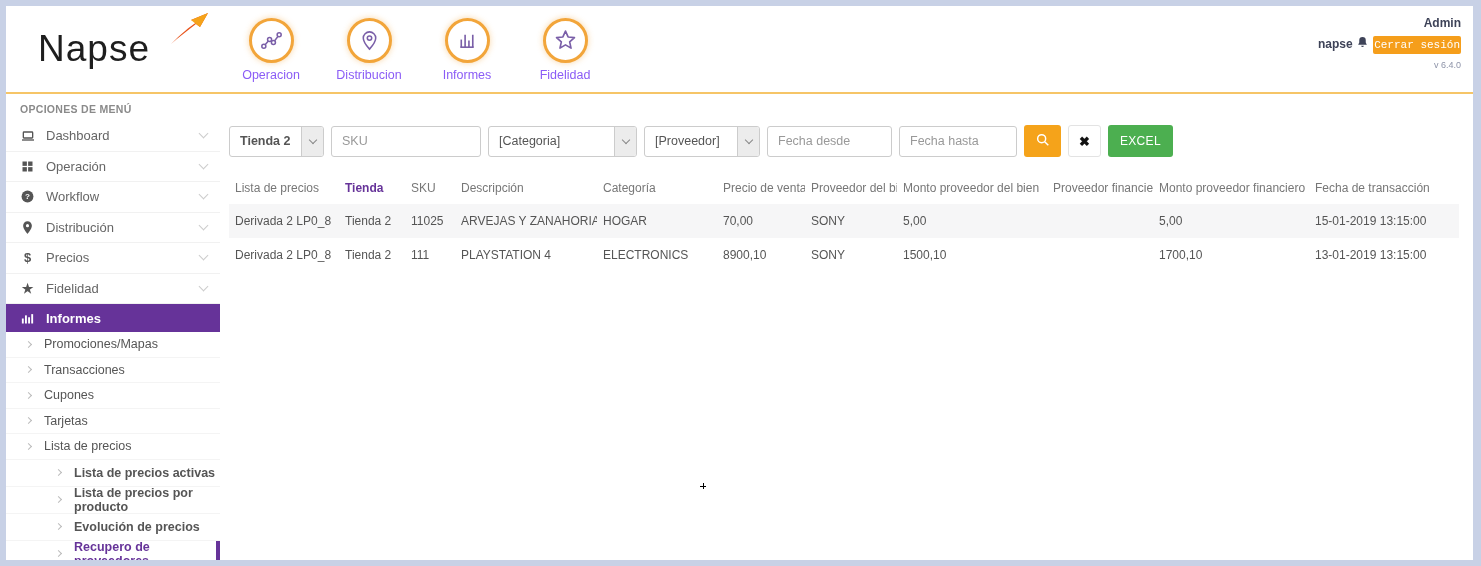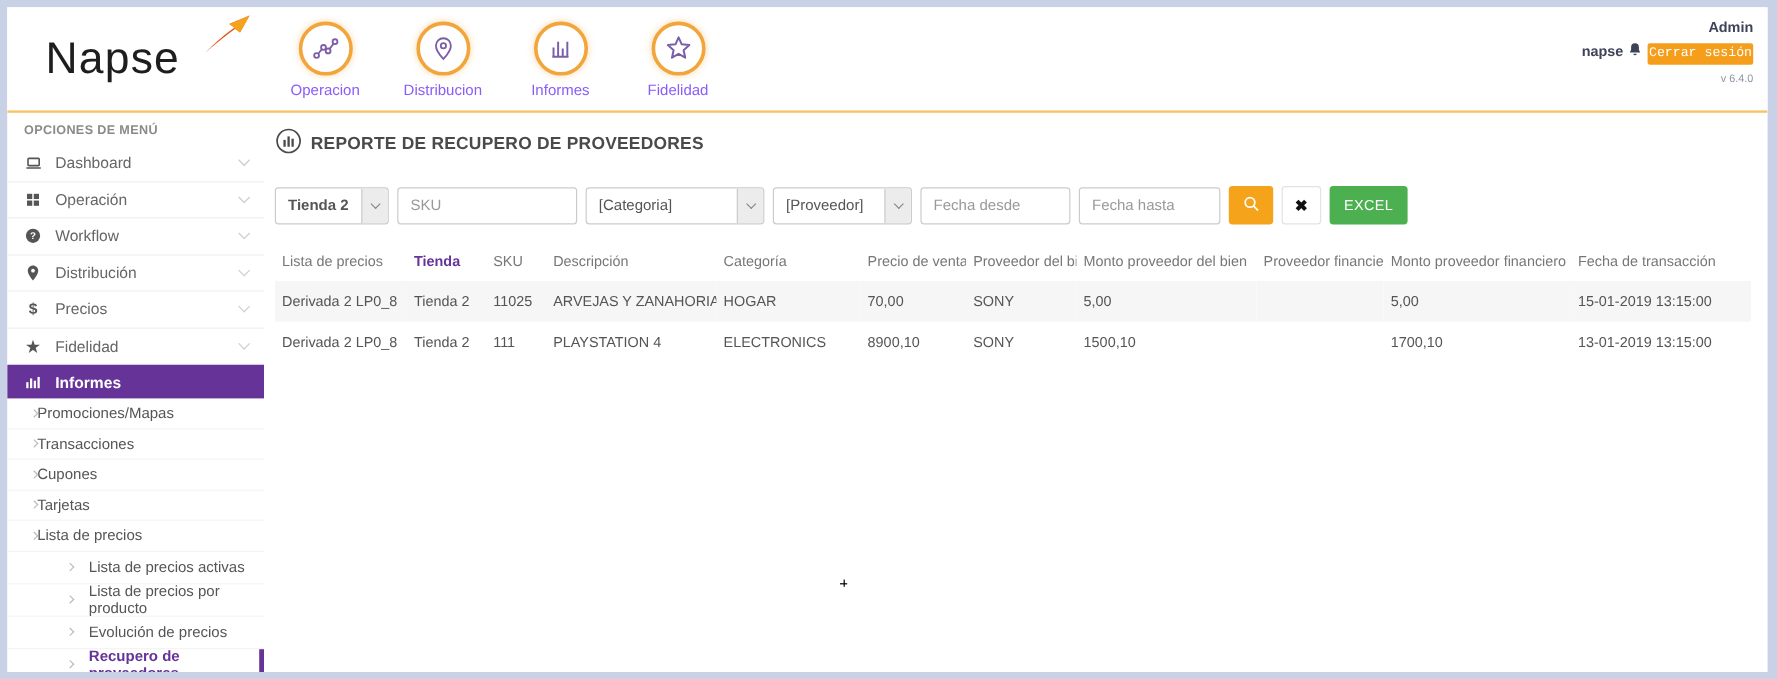--- a/index.html
+++ b/index.html
@@ -27,22 +27,22 @@
 
   
   .sidebar { width:214px; flex-shrink:0; font-size:13px; }
   .menu-header { padding:9px 14px 6px; font-size:10.5px; font-weight:bold; color:#8a8a8a; letter-spacing:.3px; }
   .menu-item { height:30.5px; display:flex; align-items:center; padding:0 13px; color:#666; border-bottom:1px solid #f1f1f1; cursor:pointer; }
   .menu-item .mi-icon { width:17px; display:flex; justify-content:center; margin-right:10px; color:#555; font-size:13px; font-weight:bold; }
   .menu-item.active { background:#663399; color:#fff; border-bottom:none; font-weight:bold; height:28px; }
   .chev-d { width:7px; height:7px; border-right:1.5px solid #ccc; border-bottom:1.5px solid #ccc; transform:rotate(45deg); margin-left:auto; margin-top:-4px; }
   .submenu-item { height:25.5px; display:flex; align-items:center; color:#555; font-size:12.5px; border-bottom:1px solid #f4f4f4; cursor:pointer; position:relative; }
   .submenu-item .chev-r { width:5px; height:5px; border-top:1.5px solid #bbb; border-right:1.5px solid #bbb; transform:rotate(45deg); flex-shrink:0; }
-  .lvl1 { padding-left:20px; } .lvl1 .sub-label { }
-  .lvl2 { padding-left:50px; height:27px; } .lvl2 .sub-label { margin-left:13px; }
+  .lvl1 { padding-left:20px; } .lvl1 .sub-label { margin-left:13px; }
+  .lvl2 { padding-left:50px; height:27px; } .lvl2 .sub-label { margin-left:13px;font-weight:bold; }
   .submenu-item.active { color:#663399; font-weight:bold; }
   .submenu-item.active::after { content:""; position:absolute; right:0; top:0; bottom:0; width:4px; background:#663399; }
 
   
   .content { flex:1; padding:10px 14px 0 9px; position:relative; overflow:hidden; }
   .page-title-row { display:flex; align-items:center; gap:7px; margin-top:2px; }
   .page-title { font-size:14.5px; font-weight:bold; color:#4a4a4a; letter-spacing:.2px; }
 
   .filters { margin-top:21px; display:flex; align-items:center; gap:7px; }
   .fselect { height:31px; border:1px solid #ccc; border-radius:3px; display:flex; align-items:center; background:#fff; font-size:12.5px; color:#555; overflow:hidden; cursor:pointer; }
@@ -249,33 +249,20 @@
         <span class="chev-r"></span>
         <span class="sub-label">Evolución de precios</span>
       </div>
       <div class="submenu-item lvl2 active">
         <span class="chev-r"></span>
         <span class="sub-label">Recupero de proveedores</span>
       </div>
     </aside>
 
     <main class="content">
-      <div class="page-title-row">
-        <span>
-          <svg viewBox="0 0 24 24" width="23" height="23">
-              <circle cx="12" cy="12" r="10" fill="none" stroke="#4a4a4a" stroke-width="1.5"></circle>
-              <g fill="#4a4a4a">
-                <rect x="7.5" y="11" width="2" height="6"></rect>
-                <rect x="11" y="8" width="2" height="9"></rect>
-                <rect x="14.5" y="10" width="2" height="7"></rect>
-              </g>
-            </svg>
-        </span>
-        <h1 class="page-title">REPORTE DE RECUPERO DE PROVEEDORES</h1>
-      </div>
 
       <div class="filters">
         <div class="fselect" style="width:95px;">
           <span class="val" style="font-weight:bold;">Tienda 2</span>
           <span class="caret-box">
               <span class="caret"></span>
             </span>
         </div>
         <input class="finput" style="width: 150px;" type="text" placeholder="SKU">
         <div class="fselect" style="width:149px;">

